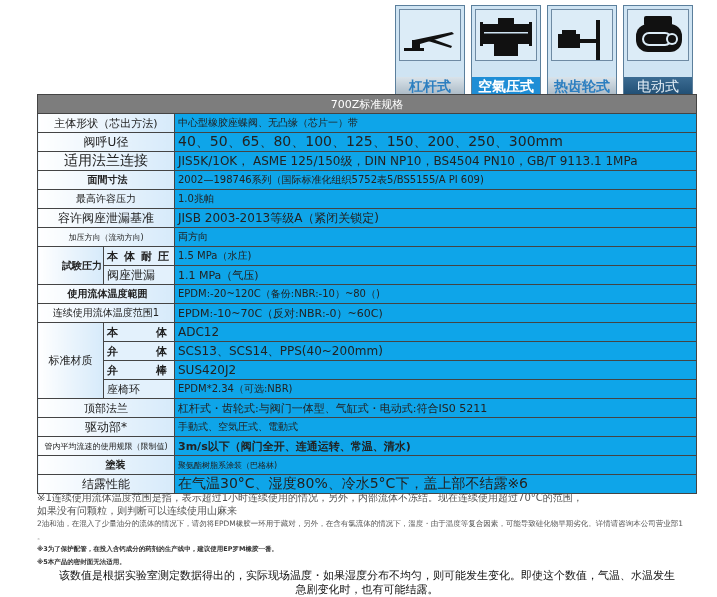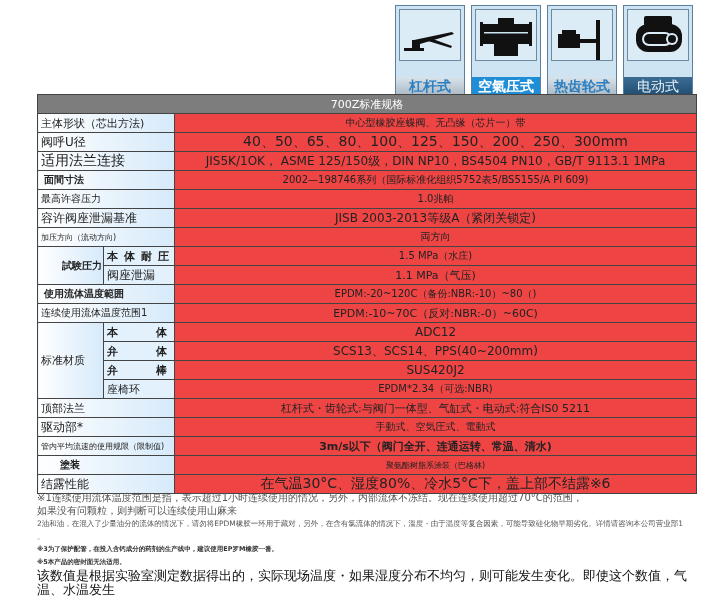--- a/index.html
+++ b/index.html
@@ -10,34 +10,34 @@
   .icon-card.active { background:#cfe4f3; }
   .icon-pic { position:absolute; left:3px; top:3px; width:62px; height:52px; background:#dcecf7; border:1px solid #6e8aa3; box-sizing:border-box; }
   .icon-label { position:absolute; left:0; right:0; bottom:0; height:19px; line-height:19px; text-align:center; font-size:14px; font-weight:bold; color:#2d7fc0;
                 background:linear-gradient(#d9e3ea,#a9b8c4); }
   .icon-card.active .icon-label { background:#1f8ed6; color:#fff; }
   .icon-card.dark .icon-label { background:linear-gradient(#3c6c93,#1f4d72); color:#e6f0f8; font-weight:normal; }
 
   table.spec { position:absolute; left:37px; top:94px; width:659px; border-collapse:collapse; table-layout:fixed; }
   table.spec td { border:1px solid #444; padding:0 3px; height:18px; font-size:11px; white-space:nowrap; overflow:hidden; }
   .hdr td { background:#7d7d7d; color:#fff; text-align:center; font-size:12px; height:16px; border-color:#444; }
-  td.lbl { background:linear-gradient(90deg,#ffffff 0%,#e8f3fc 55%,#d6eafa 100%); text-align:left; }
+  td.lbl { background:linear-gradient(90deg,#ffffff 0%,#e8f3fc 55%,#d6eafa 100%); text-align:center; }
   td.sub { background:#e3f1fc; }
-  td.val { text-align:center; background:#ef4444; }
+  td.val { text-align:left; background:#0ea5e9; }
   .big { font-size:14px !important; }
   .mid { font-size:12px !important; }
   .sm  { font-size:10px !important; }
   .xs  { font-size:8px !important; }
   .bold { font-weight:bold; }
   .spaced { letter-spacing:6px; font-weight:bold; font-size:11px; }
   .wide { display:flex; justify-content:space-between; font-weight:bold; padding-right:4px; }
 
   .notes { position:absolute; left:37px; top:491px; width:660px; font-size:10px; color:#555; line-height:13px; }
   .notes .n-xs { font-size:7.5px; }
-  .notes .n-black { color:#111; font-size:13px; line-height:14px; }
+  .notes .n-black { color:#111; font-size:11px; line-height:14px;text-align:center; }
   .notes .n-tiny { font-size:6.5px; color:#333; }
 </style>
 </head>
 <body>
 
 <div class="icons">
   <div class="icon-card">
     <div class="icon-pic">
       <svg width="60" height="50" viewBox="0 0 60 50">
         <rect x="4" y="38" width="20" height="3" fill="#111"></rect>

